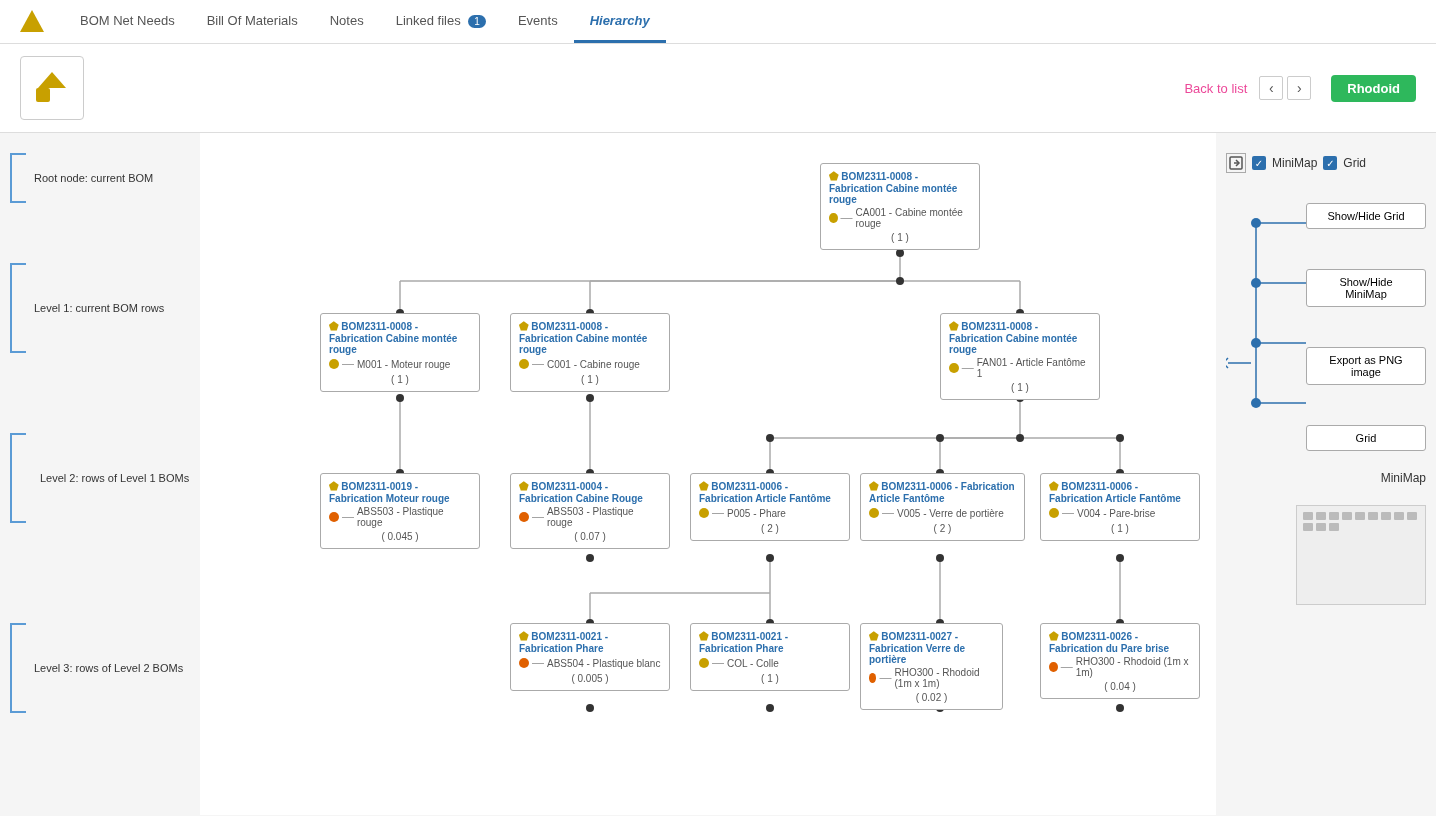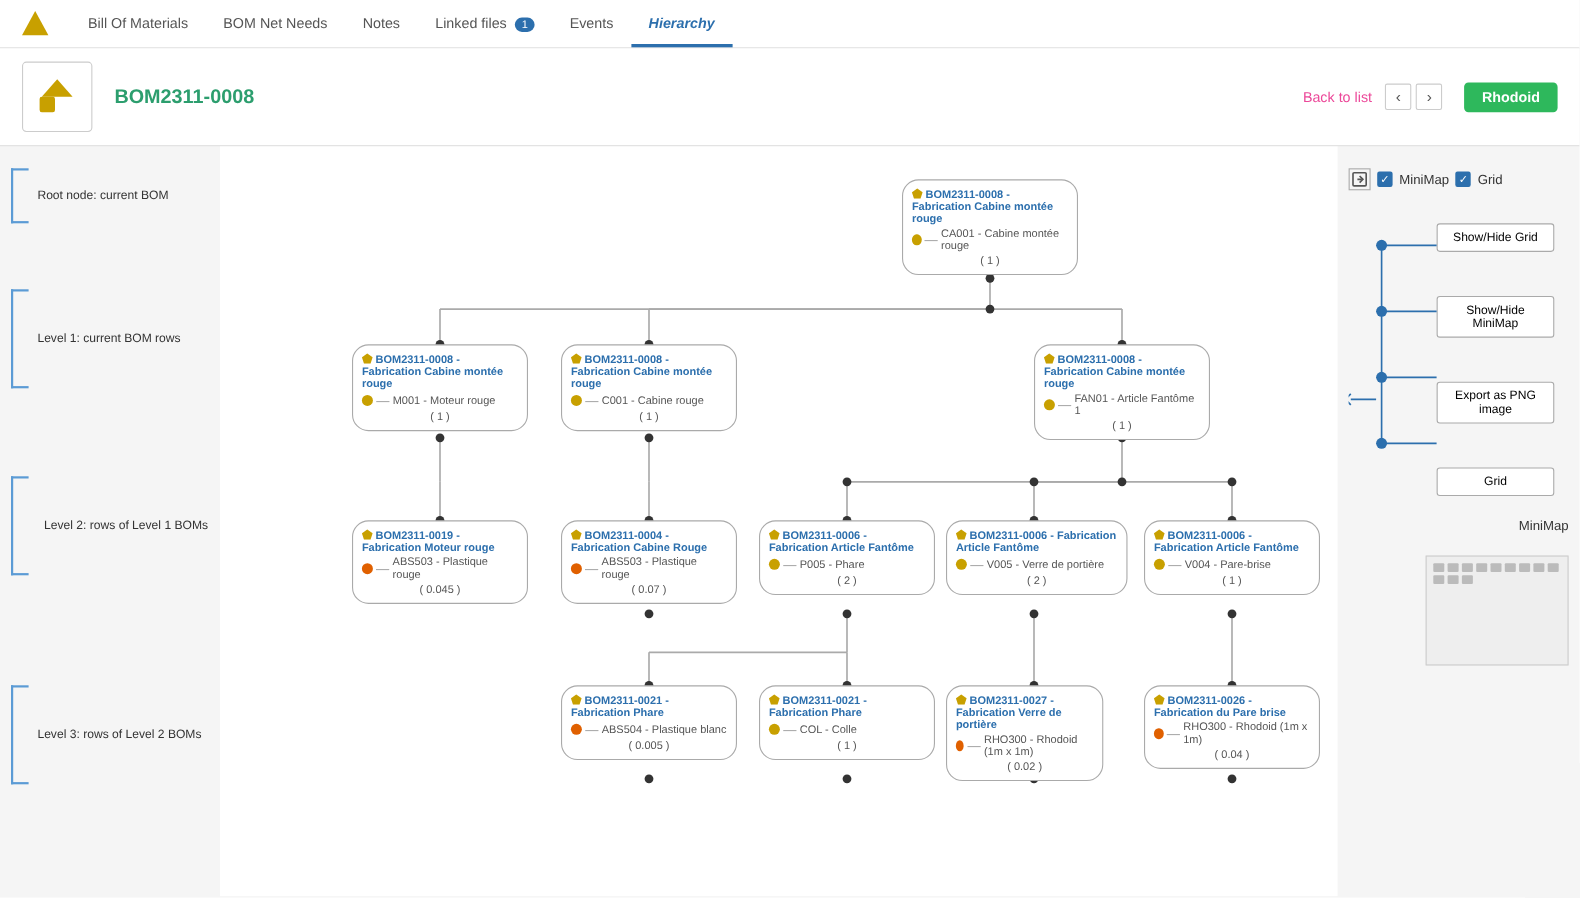--- a/index.html
+++ b/index.html
@@ -139,21 +139,21 @@
       top: 0; left: 0;
       width: 100%; height: 100%;
       pointer-events: none;
     }
 
     
     .bom-node {
       position: absolute;
       border: 1px solid #aaa;
       background: #fff;
-      border-radius: 15px;
+      border-radius: 3px;
       padding: 6px 8px;
       width: 160px;
       font-size: 10px;
     }
     .bom-node .node-header {
       font-weight: bold;
       color: #2c6fad;
       font-size: 10px;
       margin-bottom: 2px;
     }
@@ -211,21 +211,21 @@
       color: #333;
     }
     .action-btn {
       border: 1px solid #aaa;
       background: #fff;
       padding: 6px 12px;
       border-radius: 3px;
       font-size: 11px;
       cursor: pointer;
       text-align: center;
-      width: 107px;
+      width: 120px;
     }
     .minimap-container {
       margin-top: 20px;
       border: 1px solid #ccc;
       background: #eee;
       width: 130px;
       height: 100px;
       margin-left: auto;
       position: relative;
     }
@@ -248,39 +248,38 @@
   </style>
 </head>
 <body>
 
 <nav class="top-nav">
   <div class="logo">
     <svg width="32" height="32" viewBox="0 0 32 32">
       <polygon points="16,4 28,26 4,26" fill="#c8a000"></polygon>
     </svg>
   </div>
+  <div class="nav-tab">BOM Net Needs</div>
   <div class="nav-tab">Bill Of Materials</div>
-  <div class="nav-tab">BOM Net Needs</div>
   <div class="nav-tab">Notes</div>
   <div class="nav-tab">
     <span>Linked files</span>
     <span class="badge">1</span>
   </div>
   <div class="nav-tab">Events</div>
   <div class="nav-tab active">Hierarchy</div>
 </nav>
 
 <div class="bom-header">
   <div class="bom-icon-box">
     <svg class="bom-icon-svg" viewBox="0 0 40 40">
       <rect x="4" y="20" width="14" height="14" rx="2" fill="#c8a000"></rect>
       <polygon points="20,4 34,20 6,20" fill="#c8a000"></polygon>
     </svg>
   </div>
-  <div class="bom-title">BOM2311-0008</div>
   <div style="flex:1"></div>
   <div class="nav-arrows">
     <span class="back-to-list">Back to list</span>
     <button class="arrow-btn">‹</button>
     <button class="arrow-btn">›</button>
   </div>
   <div class="enabled-badge">Rhodoid</div>
 </div>
 
 <div class="main-content">

